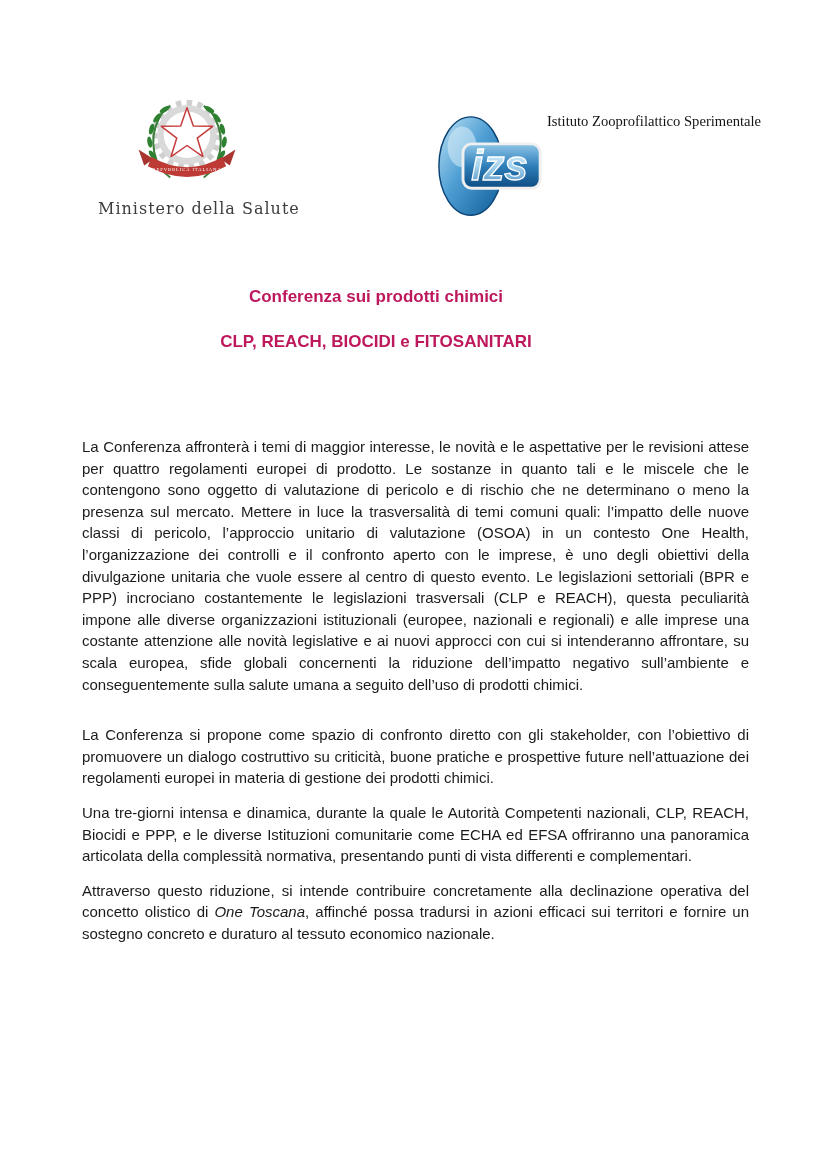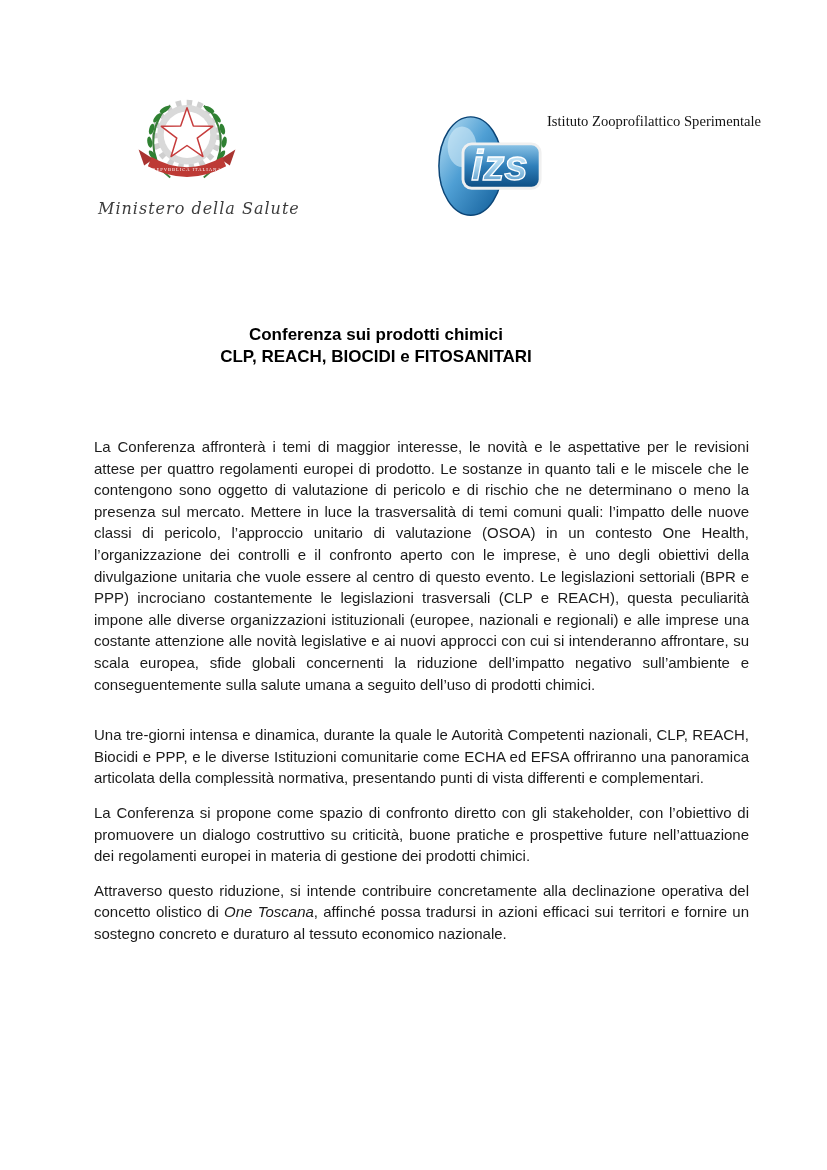--- a/index.html
+++ b/index.html
@@ -14,21 +14,20 @@
 
   
   .ministero {
     position:absolute; left:98px; top:90px; width:178px;
     text-align:center;
   }
   .ministero svg { width:112px; height:108px; display:block; margin:0 auto; }
   .ministero-caption {
     margin-top:1px;
     font-family:"DejaVu Serif", serif;
-    font-style:italic;
     font-size:16px;
     color:#3d3d3d;
     letter-spacing:1px;
     white-space:nowrap;
   }
 
   .izs {
     position:absolute; left:436px; top:110px;
     display:flex; align-items:flex-start;
   }
@@ -37,38 +36,38 @@
     margin-left:3px;
     font-family:"Liberation Serif", serif;
     font-size:14.6px;
     line-height:23px;
     color:#141414;
     white-space:nowrap;
   }
 
   
   .title-block {
-    position:absolute; left:0; top:324px; width:752px;
+    position:absolute; left:0; top:286px; width:752px;
     text-align:center;
-    color:#000000;
+    color:#be185d;
     font-weight:bold;
   }
   .title-block .t-line { font-size:17px; line-height:22px; }
-  .title-block .t2 { }
+  .title-block .t2 { margin-top:23px; }
   .title-block .t3 { margin-top:21px; }
 
   
   .body-text {
     position:absolute; left:78px; top:436px; width:671px;
     font-size:15px;
     line-height:21.6px;
     color:#1b1b1b;
     text-align:justify;
   }
-  .body-text p { margin:0 0 13px 16px; }
+  .body-text p { margin:0 0 13px 4px; }
   .body-text p.after-gap { margin-bottom:29px; }
   .body-text i { font-style:italic; }
 </style>
 </head>
 <body>
 
 <div class="page">
 
   <div class="ministero">
     <svg viewBox="0 0 120 116">
@@ -135,18 +134,18 @@
     </div>
   </div>
 
   <div class="title-block">
     <div class="t-line t1">Conferenza sui prodotti chimici</div>
     <div class="t-line t2">CLP, REACH, BIOCIDI e FITOSANITARI</div>
   </div>
 
   <div class="body-text">
     <p class="after-gap">La Conferenza affronterà i temi di maggior interesse, le novità e le aspettative per le revisioni attese per quattro regolamenti europei di prodotto. Le sostanze in quanto tali e le miscele che le contengono sono oggetto di valutazione di pericolo e di rischio che ne determinano o meno la presenza sul mercato. Mettere in luce la trasversalità di temi comuni quali: l’impatto delle nuove classi di pericolo, l’approccio unitario di valutazione (OSOA) in un contesto One Health, l’organizzazione dei controlli e il confronto aperto con le imprese, è uno degli obiettivi della divulgazione unitaria che vuole essere al centro di questo evento. Le legislazioni settoriali (BPR e PPP) incrociano costantemente le legislazioni trasversali (CLP e REACH), questa peculiarità impone alle diverse organizzazioni istituzionali (europee, nazionali e regionali) e alle imprese una costante attenzione alle novità legislative e ai nuovi approcci con cui si intenderanno affrontare, su scala europea, sfide globali concernenti la riduzione dell’impatto negativo sull’ambiente e conseguentemente sulla salute umana a seguito dell’uso di prodotti chimici.</p>
+    <p>La Conferenza si propone come spazio di confronto diretto con gli stakeholder, con l’obiettivo di promuovere un dialogo costruttivo su criticità, buone pratiche e prospettive future nell’attuazione dei regolamenti europei in materia di gestione dei prodotti chimici.</p>
     <p>Una tre-giorni intensa e dinamica, durante la quale le Autorità Competenti nazionali, CLP, REACH, Biocidi e PPP, e le diverse Istituzioni comunitarie come ECHA ed EFSA offriranno una panoramica articolata della complessità normativa, presentando punti di vista differenti e complementari.</p>
-    <p>La Conferenza si propone come spazio di confronto diretto con gli stakeholder, con l’obiettivo di promuovere un dialogo costruttivo su criticità, buone pratiche e prospettive future nell’attuazione dei regolamenti europei in materia di gestione dei prodotti chimici.</p>
     <p><span>Attraverso questo riduzione, si intende contribuire concretamente alla declinazione operativa del concetto olistico di </span><i>One Toscana</i><span>, affinché possa tradursi in azioni efficaci sui territori e fornire un sostegno concreto e duraturo al tessuto economico nazionale.</span></p>
   </div>
 
 </div>
 
 </body></html>

